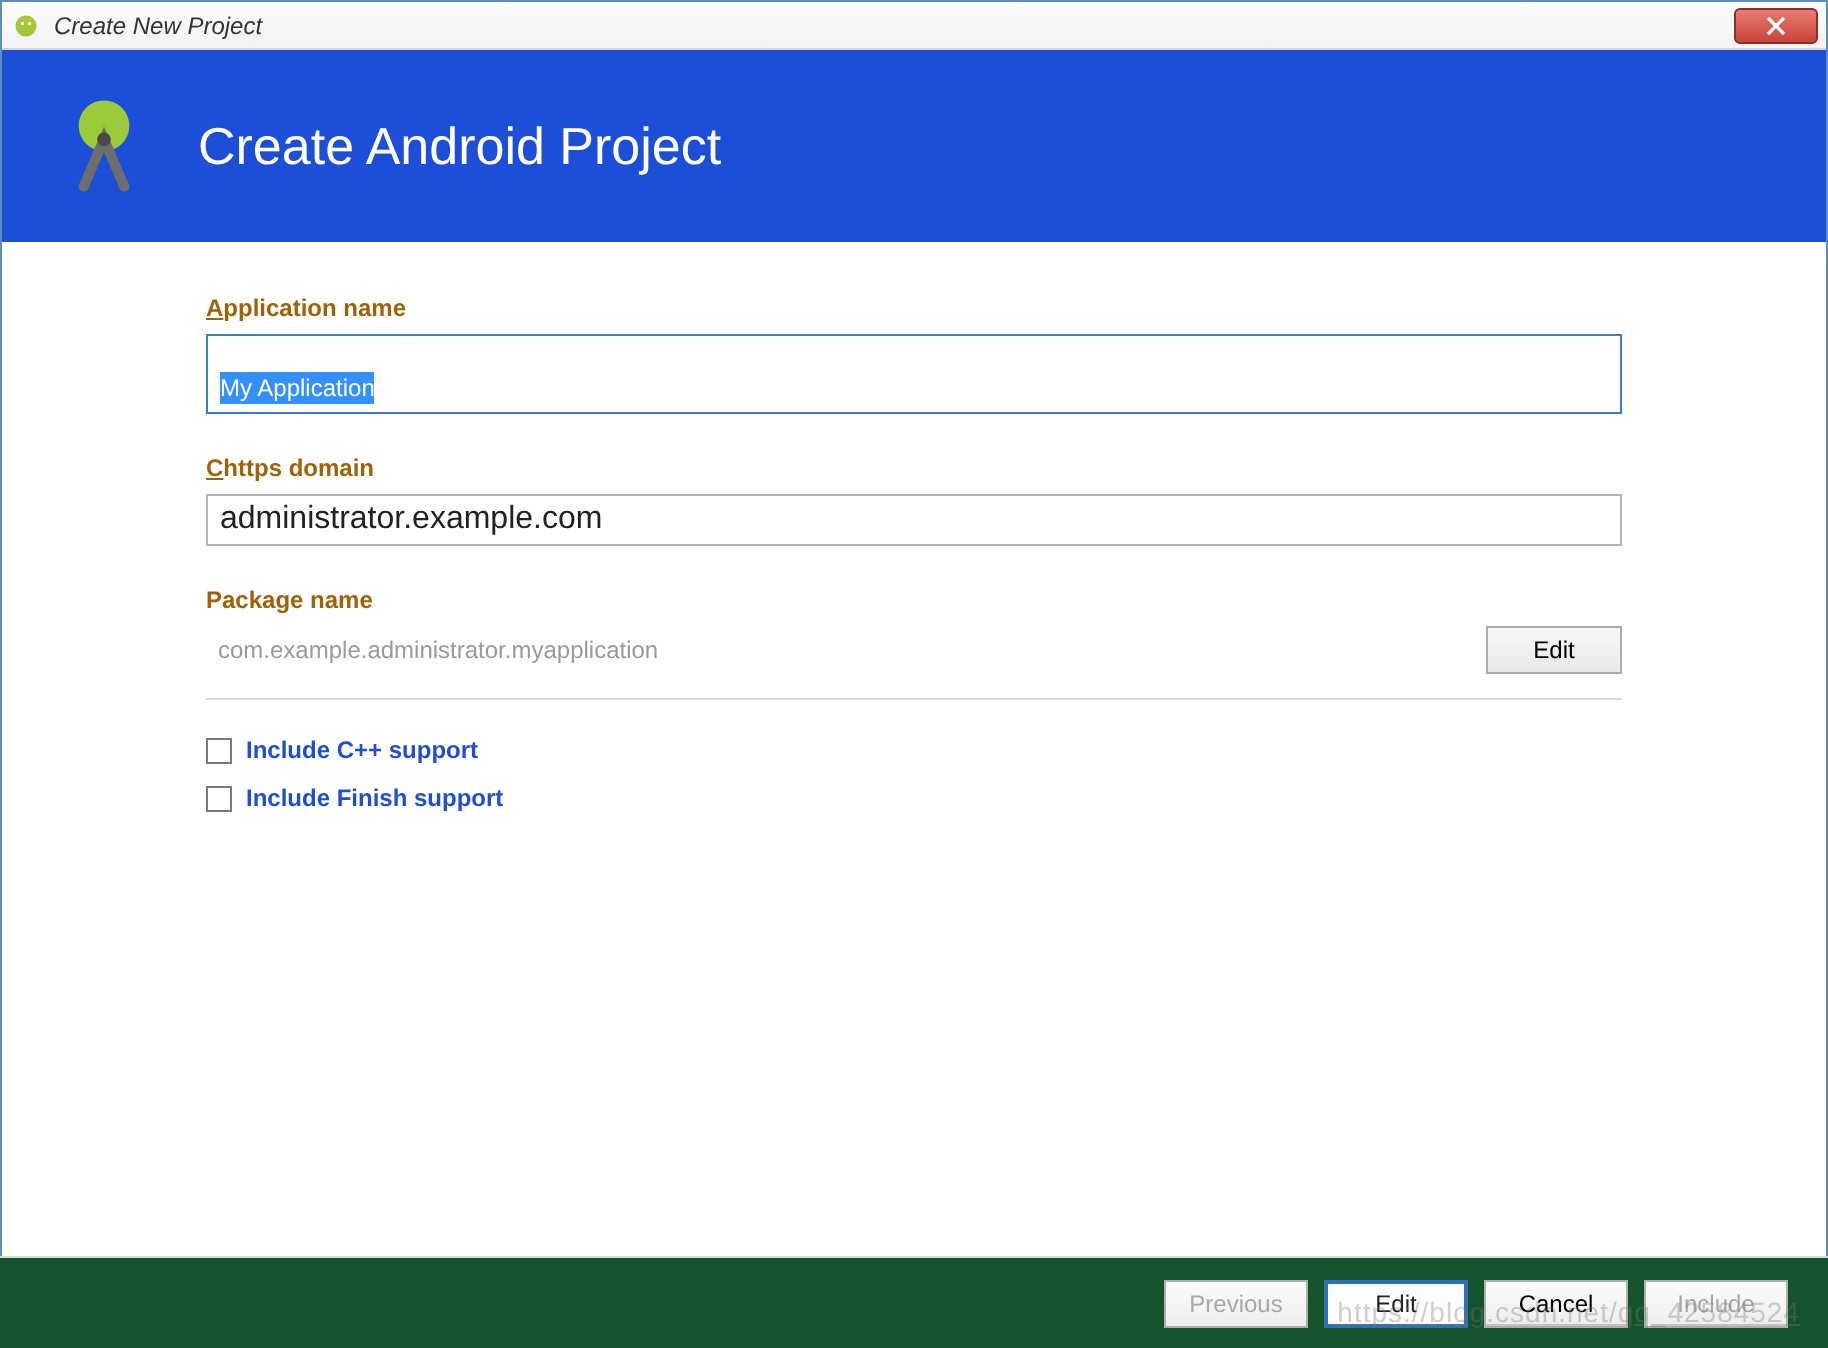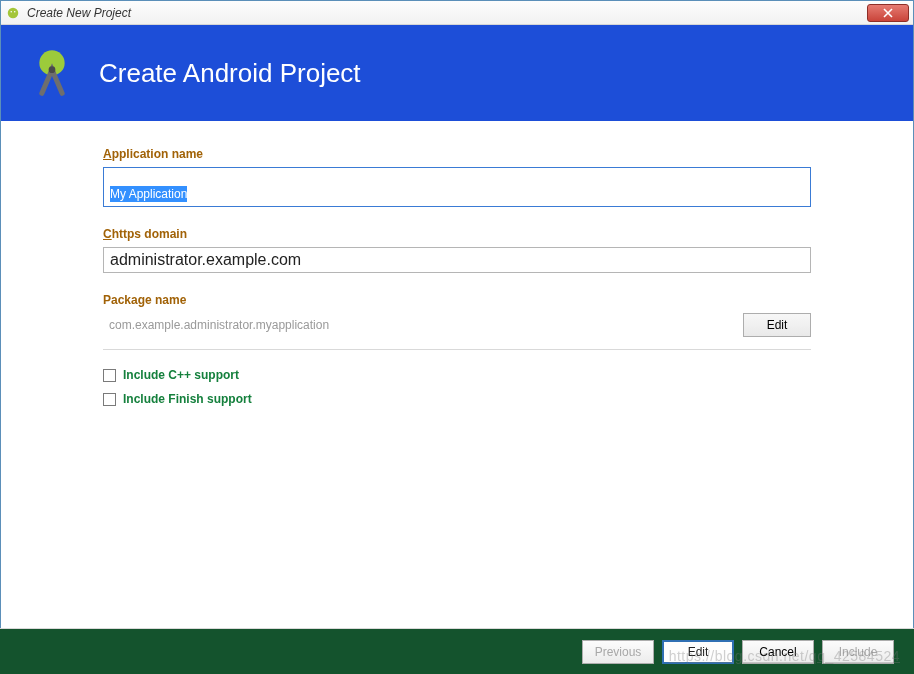--- a/index.html
+++ b/index.html
@@ -120,21 +120,21 @@
     border: none;
     border-top: 1px solid #d9d9d9;
     margin: 12px 0 18px 0;
   }
   .checkbox-row {
     display: flex;
     align-items: center;
     gap: 7px;
     margin-bottom: 10px;
     font-weight: bold;
-    color: #15803d;
+    color: #1d4ed8;
   }
   .checkbox-box {
     width: 13px; height: 13px;
     border: 1px solid #7a7a7a;
     background: #fff;
     cursor: pointer;
   }
   
   .footer {
     position: absolute;

